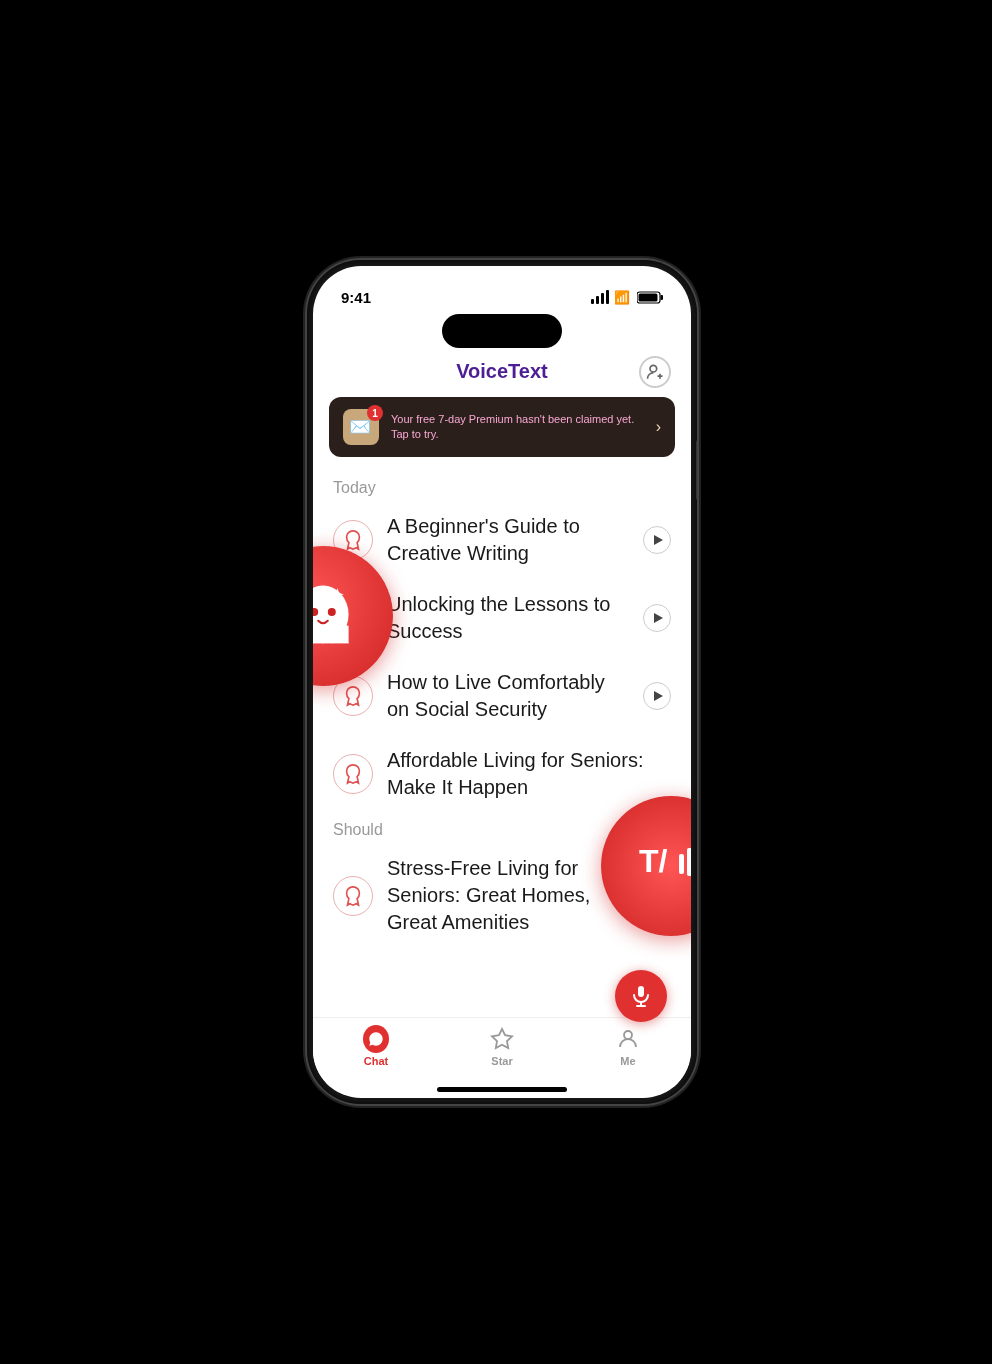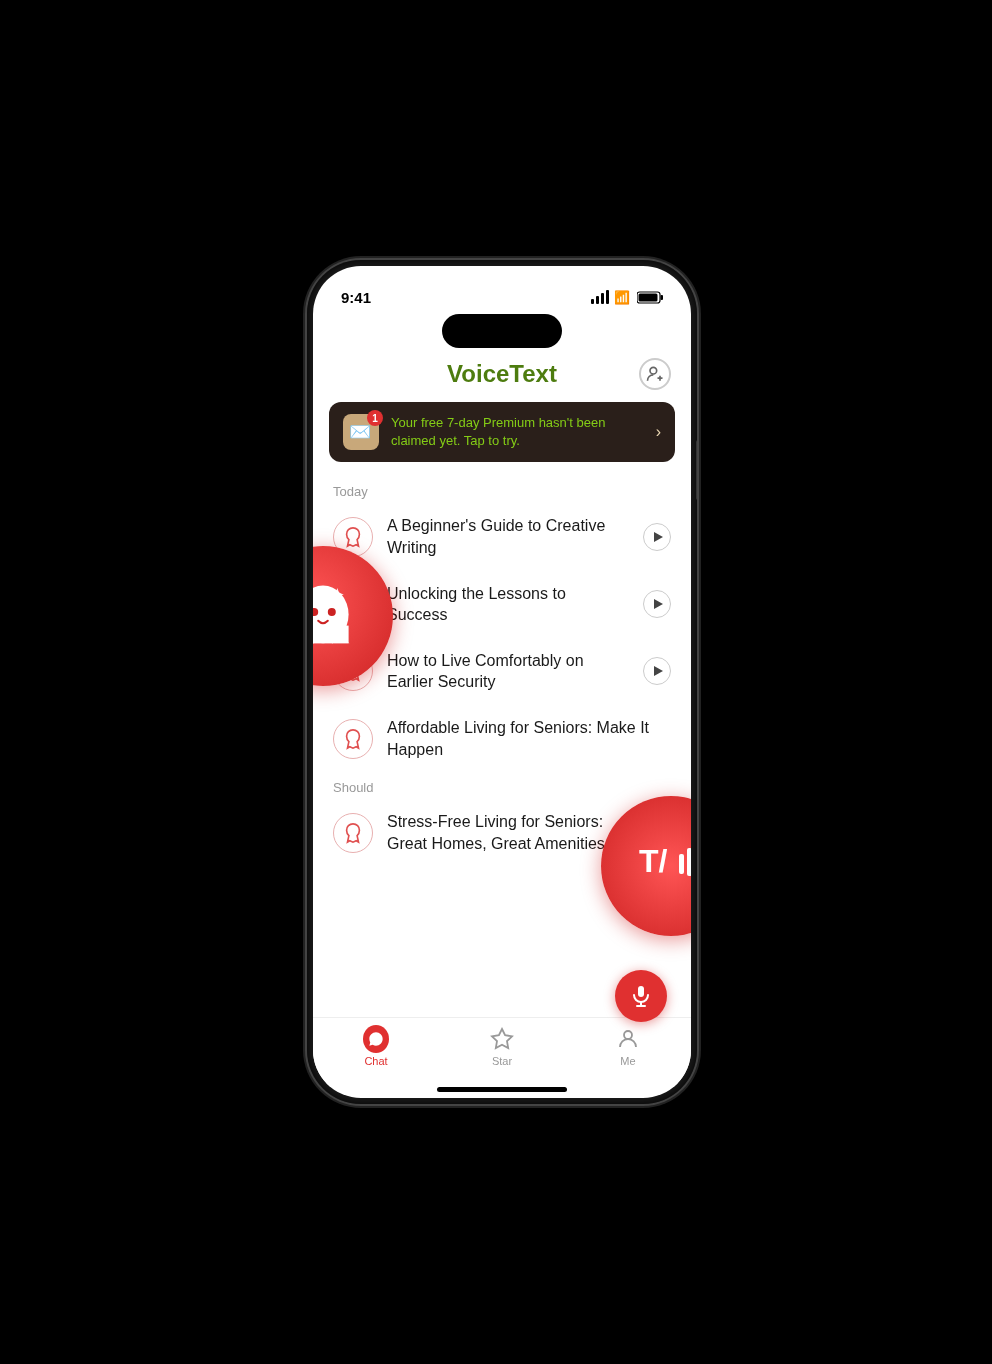--- a/index.html
+++ b/index.html
@@ -87,23 +87,23 @@
     .header {
       display: flex;
       align-items: center;
       justify-content: center;
       padding: 12px 20px 8px;
       position: relative;
       flex-shrink: 0;
     }
 
     .header-title {
-      font-size: 24px;
+      font-size: 20px;
       font-weight: 700;
-      color: #4d7c0f;
+      color: #4c1d95;
     }
 
     .header-icon {
       position: absolute;
       right: 20px;
       width: 32px;
       height: 32px;
       border: 2px solid #ccc;
       border-radius: 50%;
       display: flex;
@@ -154,39 +154,39 @@
       display: flex;
       align-items: center;
       justify-content: center;
       font-size: 10px;
       color: #fff;
       font-weight: 700;
     }
 
     .promo-text {
       flex: 1;
-      font-size: 13px;
-      color: #84cc16;
+      font-size: 11px;
+      color: #f9a8d4;
       line-height: 1.4;
     }
 
     .promo-chevron {
       color: #e8d5b0;
       font-size: 16px;
     }
 
     
     .content {
       flex: 1;
       overflow-y: auto;
       padding: 8px 0;
     }
 
     .section-label {
-      font-size: 13px;
+      font-size: 16px;
       color: #999;
       padding: 8px 20px 4px;
       font-weight: 500;
     }
 
     .list-item {
       display: flex;
       align-items: center;
       padding: 12px 20px;
       gap: 14px;
@@ -204,21 +204,21 @@
       flex-shrink: 0;
     }
 
     .item-avatar svg {
       width: 22px;
       height: 22px;
     }
 
     .item-text {
       flex: 1;
-      font-size: 16px;
+      font-size: 20px;
       color: #1a1a1a;
       line-height: 1.35;
       font-weight: 400;
     }
 
     .play-btn {
       width: 28px;
       height: 28px;
       border: 1.5px solid #ccc;
       border-radius: 50%;
@@ -301,20 +301,21 @@
       background: #fff;
     }
 
     .tab-item {
       display: flex;
       flex-direction: column;
       align-items: center;
       gap: 3px;
       cursor: pointer;
       min-width: 70px;
+      font-weight: bold;
     }
 
     .tab-icon {
       width: 26px;
       height: 26px;
       display: flex;
       align-items: center;
       justify-content: center;
     }
 
@@ -426,21 +427,21 @@
           <div class="play-btn">
             <div class="play-icon"></div>
           </div>
         </div>
         <div class="list-item">
           <div class="item-avatar">
             <svg viewBox="0 0 24 24" fill="none" stroke="#e05050" stroke-width="1.8">
         <path d="M12 2C8 2 5 5 5 9c0 2.5 1 4.5 2.5 5.8L6 22l2.5-1.5L12 22l3.5-1.5L18 22l-1.5-7.2C18 13.5 19 11.5 19 9c0-4-3-7-7-7z"></path>
       </svg>
           </div>
-          <div class="item-text">How to Live Comfortably on Earlier Security</div>
+          <div class="item-text">How to Live Comfortably on Social Security</div>
           <div class="play-btn">
             <div class="play-icon"></div>
           </div>
         </div>
         <div class="list-item">
           <div class="item-avatar">
             <svg viewBox="0 0 24 24" fill="none" stroke="#e05050" stroke-width="1.8">
         <path d="M12 2C8 2 5 5 5 9c0 2.5 1 4.5 2.5 5.8L6 22l2.5-1.5L12 22l3.5-1.5L18 22l-1.5-7.2C18 13.5 19 11.5 19 9c0-4-3-7-7-7z"></path>
       </svg>
           </div>

